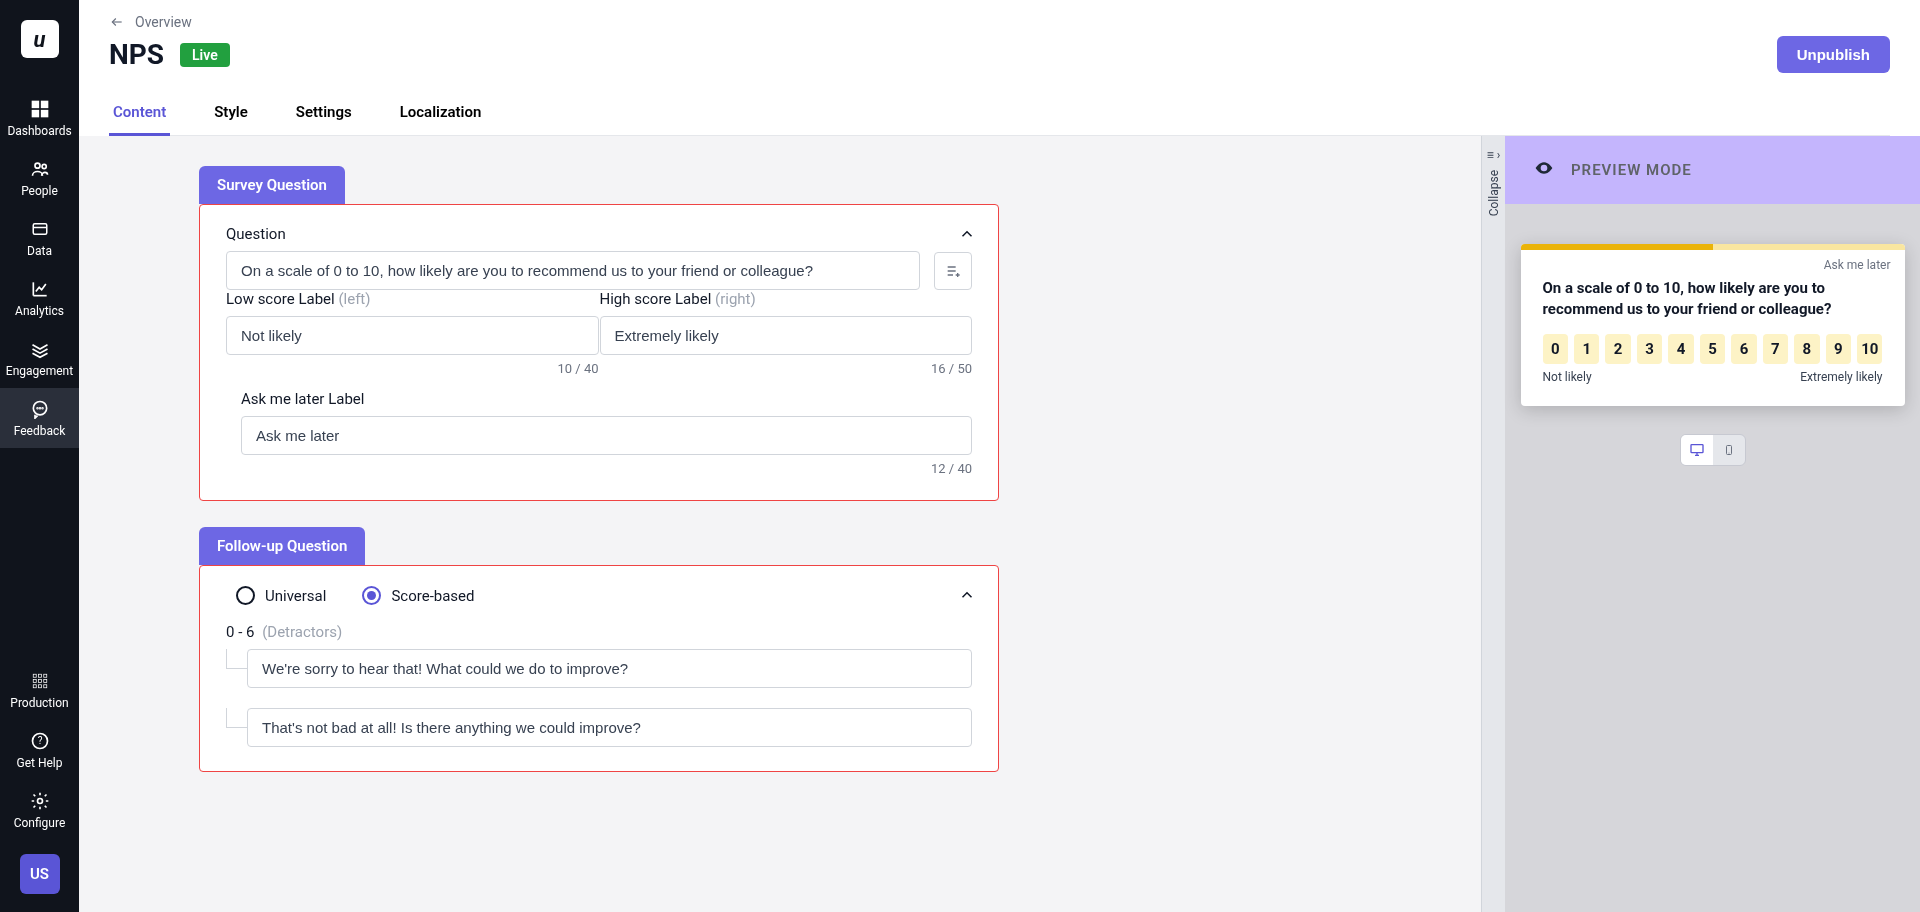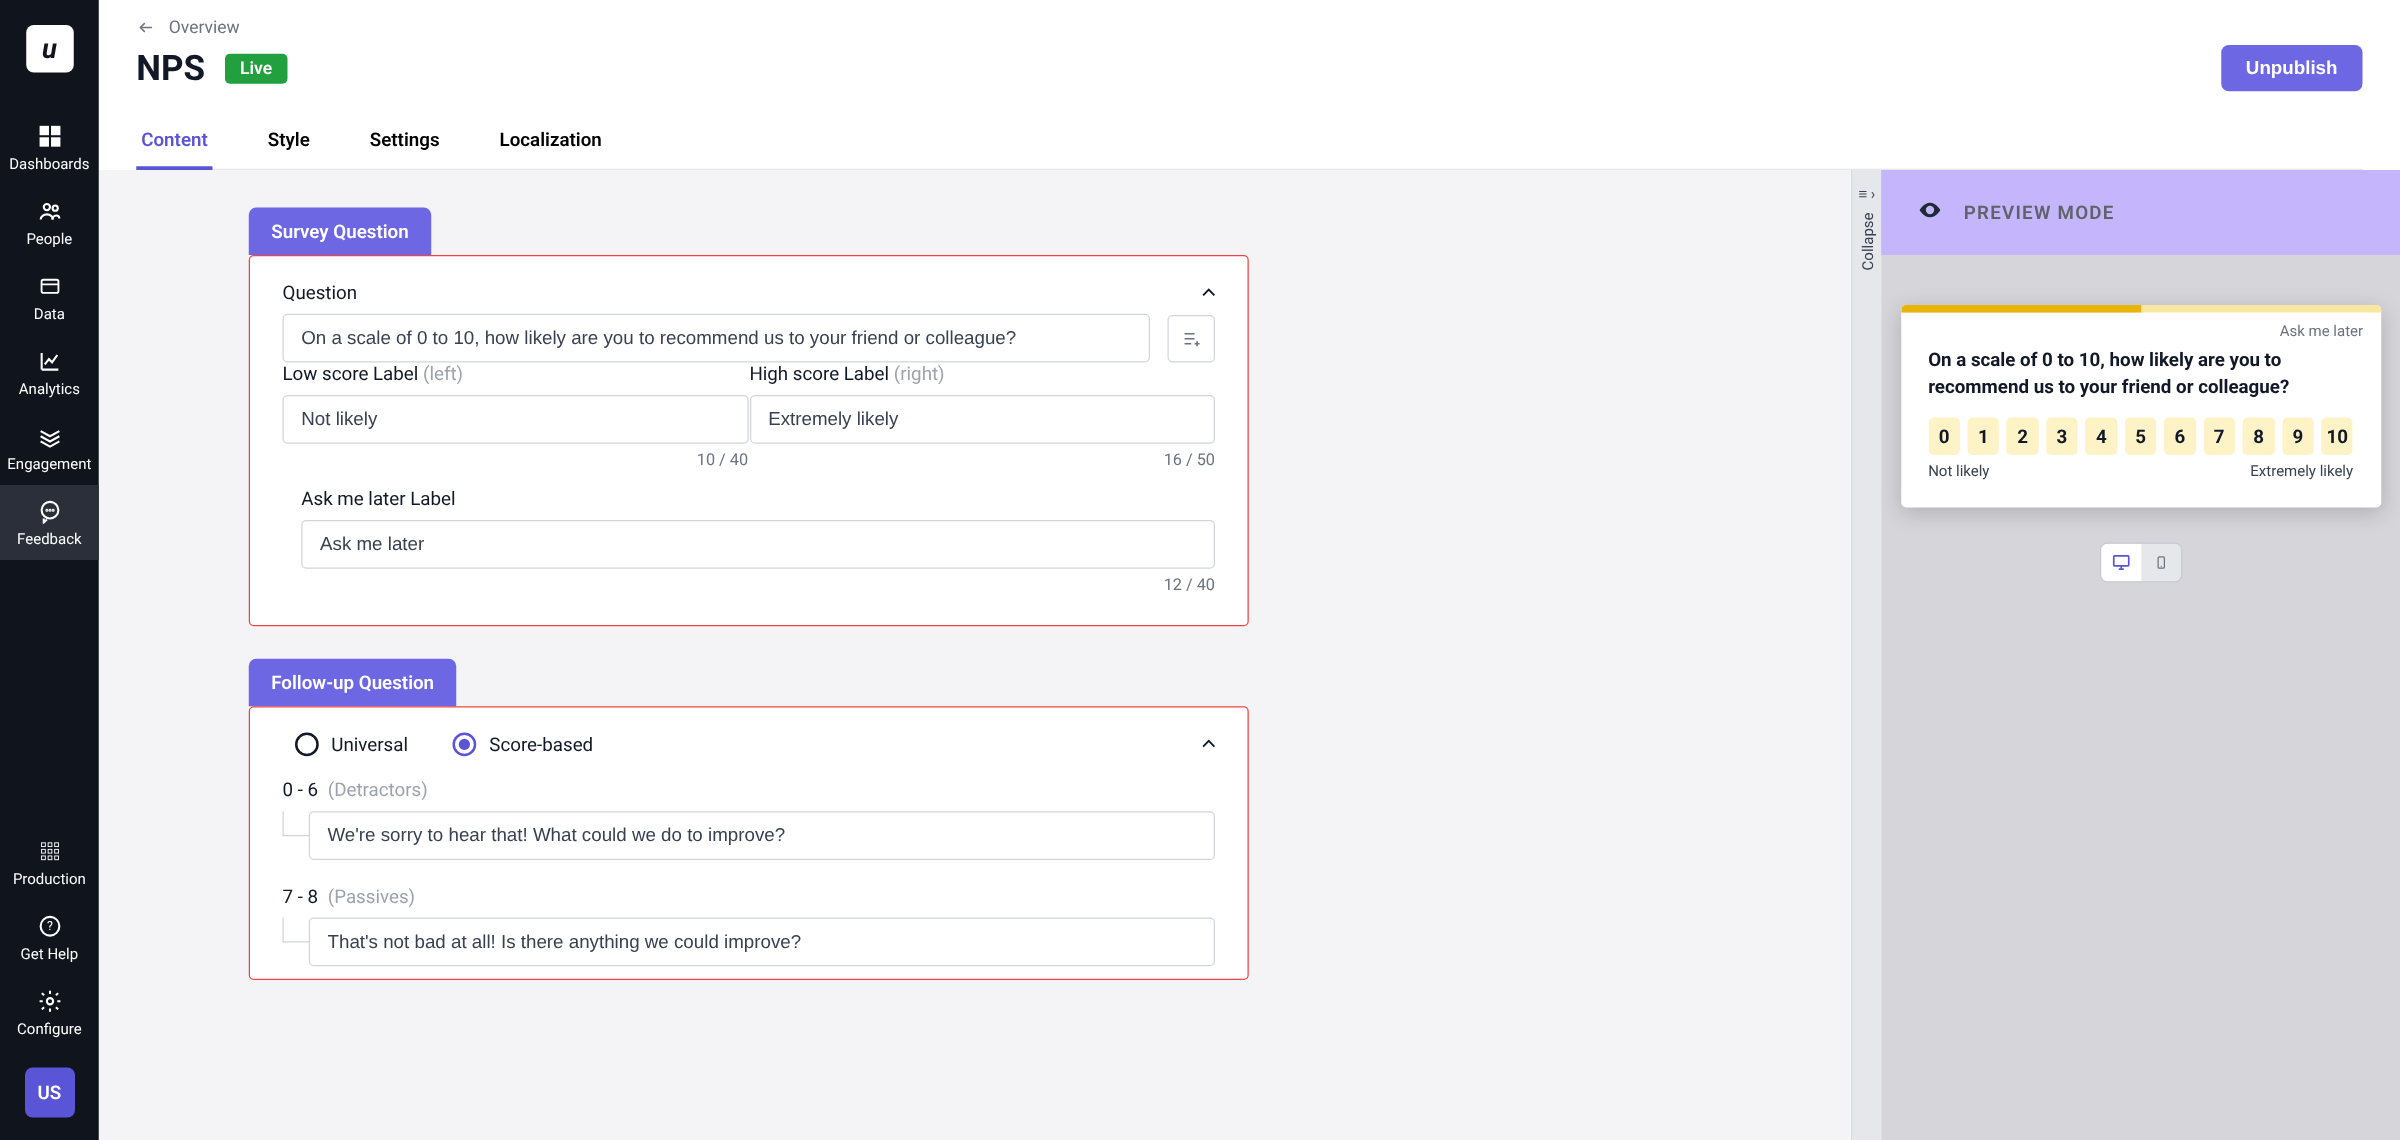--- a/index.html
+++ b/index.html
@@ -301,21 +301,21 @@
           <div class="field-label">Ask me later Label</div>
           <input class="text-input" value="Ask me later" style="">
           <div class="counter">12 / 40</div>
         </div>
       </div>
 
       <div class="gap"></div>
 
       
       <div class="section-tab">Follow-up Question</div>
-      <div class="card" style="padding-bottom:10px;">
+      <div class="card" style="padding-bottom:24px;">
         <div class="chev-up">
           <svg width="18" height="18" viewBox="0 0 24 24" stroke-width="2" fill="none">
               <path d="M6 15l6-6 6 6"></path>
             </svg>
         </div>
 
         <div class="radio-row">
           <div class="radio-item">
             <span class="radio-outer"></span>
             <span class="radio-label">Universal</span>
@@ -330,24 +330,20 @@
 
         <div class="group-label">
           <span>0 - 6</span>
           <span class="muted">(Detractors)</span>
         </div>
         <div class="indented-input" style="margin-bottom:20px;">
           <div class="indent-line"></div>
           <input class="text-input" value="We're sorry to hear that! What could we do to improve?" style="">
         </div>
 
-        <div class="group-label">
-          <span>7 - 8</span>
-          <span class="muted">(Passives)</span>
-        </div>
         <div class="indented-input">
           <div class="indent-line"></div>
           <input class="text-input" value="That's not bad at all! Is there anything we could improve?" style="">
         </div>
       </div>
 
       <div style="height:40px"></div>
     </div>
 
     <div class="collapse-rail">

